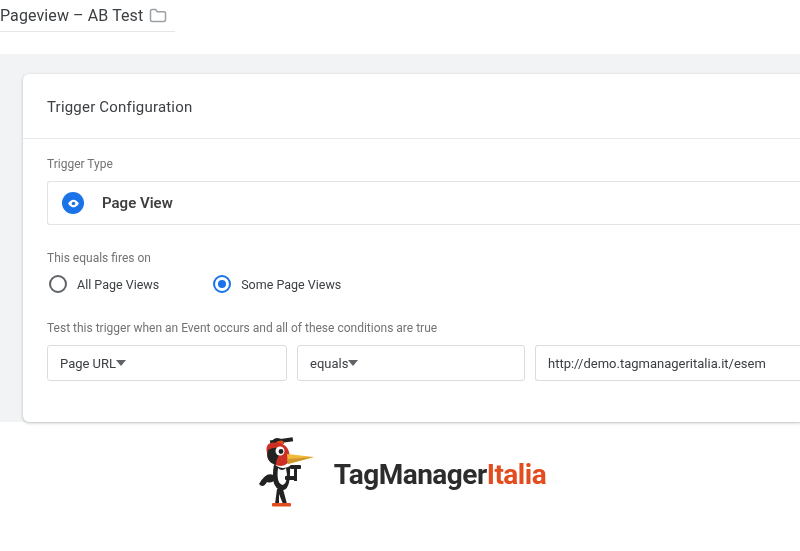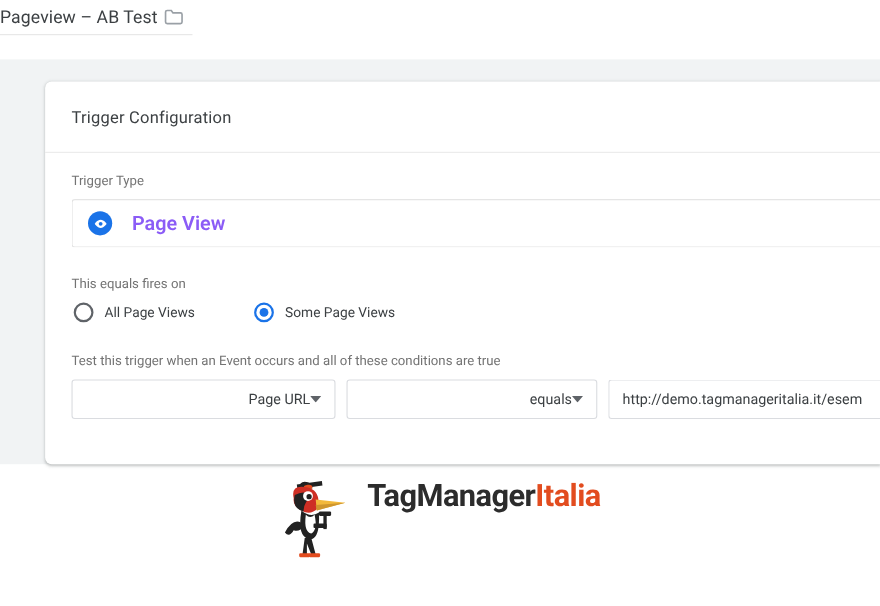--- a/index.html
+++ b/index.html
@@ -21,21 +21,21 @@
   }
   .title-text {
     font-size: 16px;
     color: #3c4043;
     letter-spacing: 0.1px;
   }
   .folder-icon svg { display:block; }
   .outer {
     background: #f1f3f4;
     margin-top: 22px;
-    padding: 20px 0 0 41px;
+    padding: 20px 0 0 23px;
   }
   .card {
     background: #fff;
     border-radius: 6px 0 0 6px;
     box-shadow: 0 1px 2px rgba(60,64,67,.2), 0 1px 3px 1px rgba(60,64,67,.1);
     padding: 24px 0 26px 24px;
     min-height: 348px;
   }
   .card-title {
     font-size: 15px;
@@ -66,22 +66,22 @@
     margin-bottom: 26px;
   }
   .eye-badge {
     width: 22px; height: 22px;
     border-radius: 50%;
     background: #1a73e8;
     display: flex; align-items: center; justify-content: center;
   }
   .eye-badge svg { display:block; }
   .type-name {
-    font-size: 18px;
-    color: #8b5cf6;
+    font-size: 15px;
+    color: #404040;
     font-weight: 600;
   }
   .radio-row {
     display: flex;
     align-items: center;
     gap: 54px;
     margin-bottom: 28px;
     padding-left: 2px;
   }
   .radio {
@@ -109,21 +109,21 @@
   }
   .cond-row {
     display: flex;
     gap: 10px;
     margin-top: 10px;
   }
   .select {
     border: 1px solid #dadce0;
     border-radius: 3px;
     height: 36px;
-    display:flex; align-items:center; justify-content:flex-end;
+    display:flex; align-items:center; justify-content:flex-start;
     padding: 0 12px;
     font-size: 13px;
     color: #3c4043;
     background:#fff;
     cursor:pointer;
   }
   .select.var { width: 240px; }
   .select.op  { width: 228px; }
   .select .arrow svg { display:block; }
   .text-input {
@@ -134,20 +134,21 @@
     padding: 0 12px;
     font-size: 13px;
     color: #3c4043;
     flex: 1;
     outline:none;
     min-width: 180px;
     font-family: inherit;
   }
   .brand {
     display:flex;
+    align-items:center;
     justify-content:center;
     gap:10px;
     margin-top: 12px;
   }
   .brand-logo {
     width: 70px;
     height: 80px;
     position: relative;
   }
   .brand-text {

